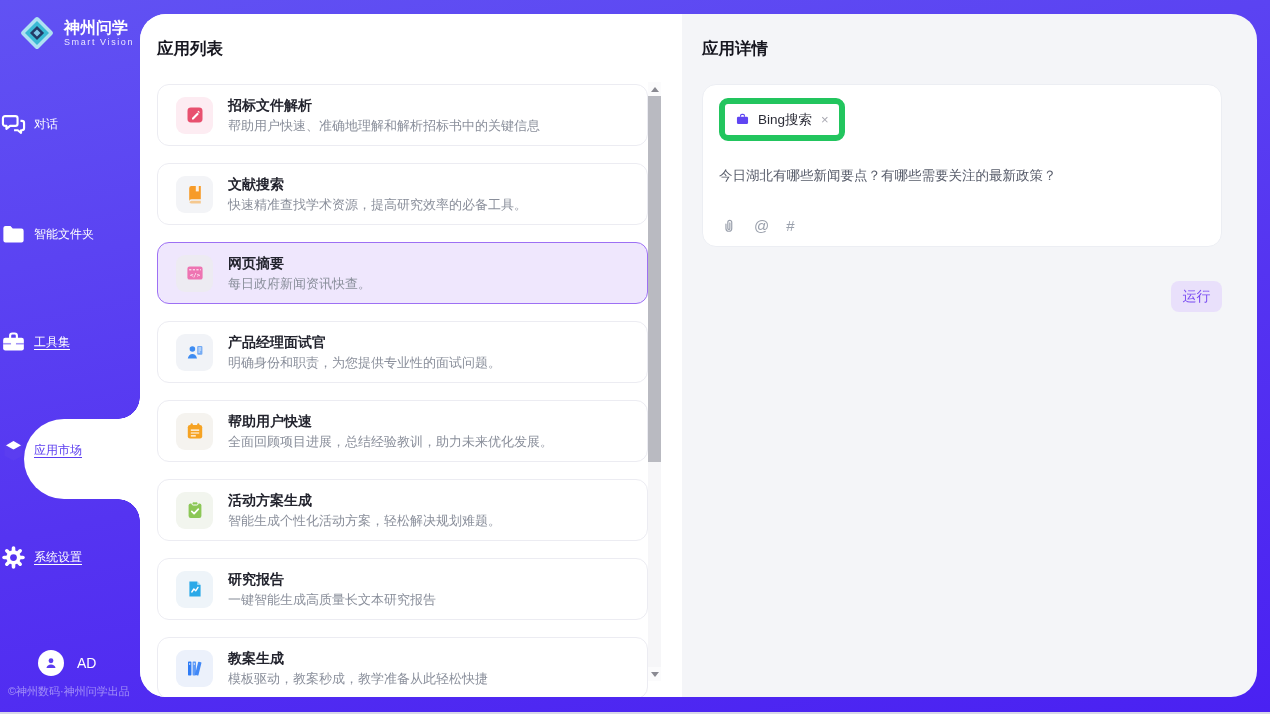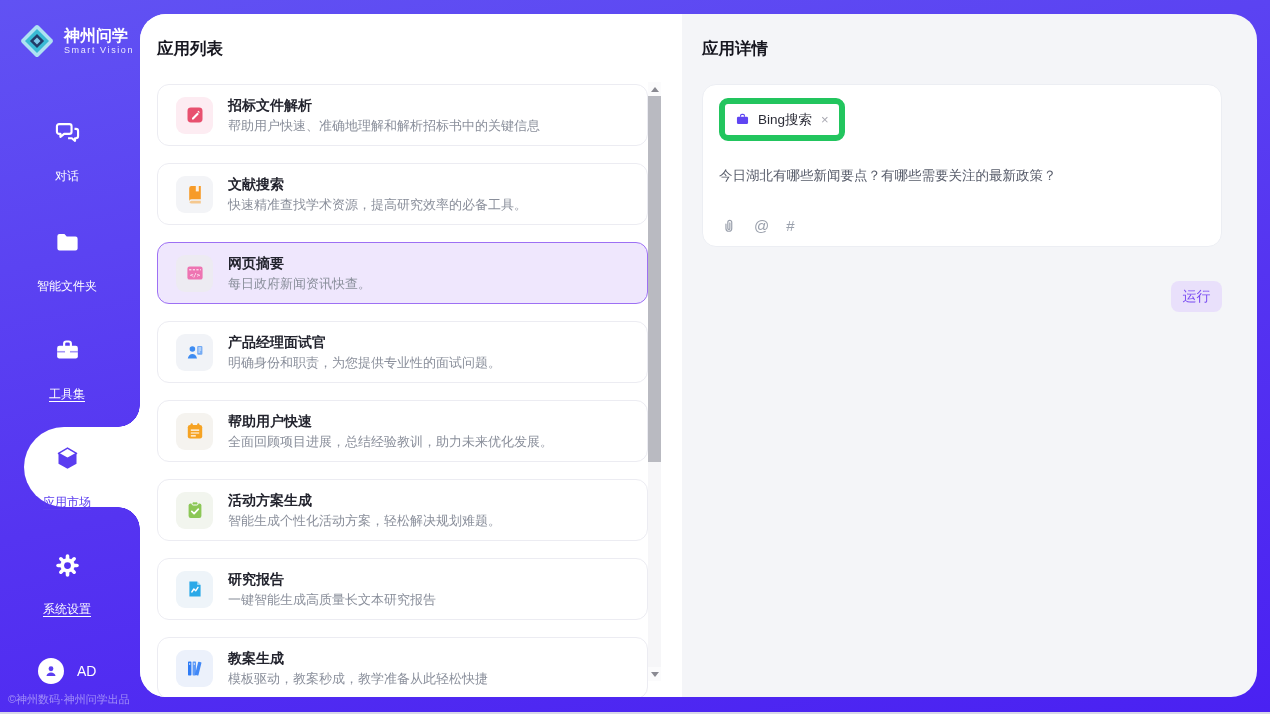--- a/index.html
+++ b/index.html
@@ -5,25 +5,25 @@
   html,body{margin:0;padding:0;overflow:hidden;}
   body{
     width:1270px;height:714px;position:relative;
     background:linear-gradient(168deg,#6152f3 0%,#5534f1 55%,#4a21f2 100%);
     font-family:"Liberation Sans","DejaVu Sans",sans-serif;
     -webkit-font-smoothing:antialiased;
   }
   .bottom-edge{position:absolute;left:0;right:0;bottom:0;height:2px;background:#d7d7e8;z-index:9;}
 
   
-  .sidebar{position:absolute;top:0;left:0;width:140px;height:512px;margin-top:8px;}
+  .sidebar{position:absolute;top:0;left:0;width:140px;height:512px;}
   .logo{position:absolute;top:12px;left:16px;display:flex;align-items:center;gap:6px;}
   .logo-cn{font-size:16px;font-weight:bold;color:#fff;line-height:18px;}
   .logo-en{font-size:9px;color:#e9e7ff;letter-spacing:1.6px;line-height:11px;}
-  .nav-item{position:absolute;left:0;width:134px;display:flex;flex-direction:column;align-items:center;gap:22px;color:#fff;cursor:pointer;z-index:2;}
+  .nav-item{position:absolute;left:0;width:134px;display:flex;flex-direction:row;align-items:center;gap:7px;color:#fff;cursor:pointer;z-index:2;}
   .nav-item .lbl{font-size:12px;}
   .nav-item.u .lbl{text-decoration:underline;text-underline-offset:3px;}
   .nav-item.active{color:#5b3df0;}
   .active-blob{position:absolute;top:419px;left:24px;right:0;height:80px;background:#fff;border-radius:40px 0 0 40px;z-index:1;}
   .active-blob::before{content:"";position:absolute;top:-22px;right:0;width:22px;height:22px;
     background:radial-gradient(circle 22px at 0 0,rgba(0,0,0,0) 21.5px,#fff 22px);}
   .active-blob::after{content:"";position:absolute;bottom:-22px;right:0;width:22px;height:22px;
     background:radial-gradient(circle 22px at 0 100%,rgba(0,0,0,0) 21.5px,#fff 22px);}
   .user{position:absolute;top:650px;left:38px;display:flex;align-items:center;gap:13px;cursor:pointer;}
   .avatar{width:26px;height:26px;border-radius:50%;background:#fff;display:flex;align-items:center;justify-content:center;color:#5b3df0;}

